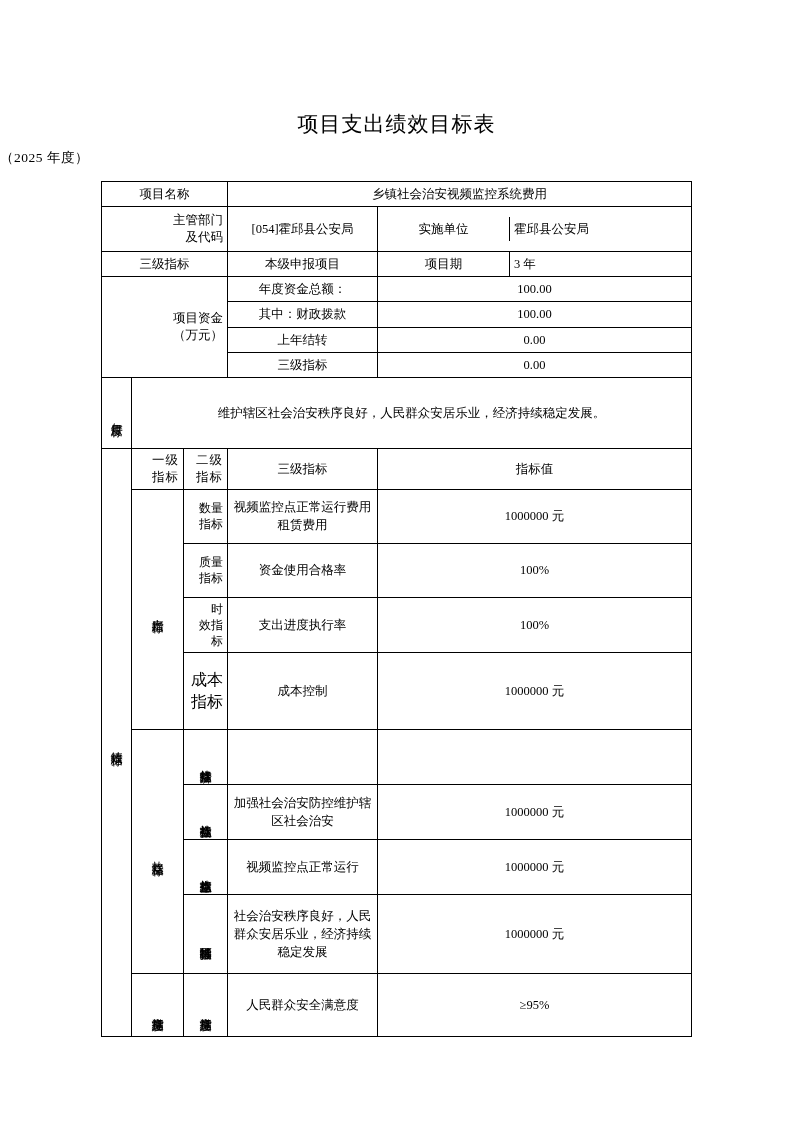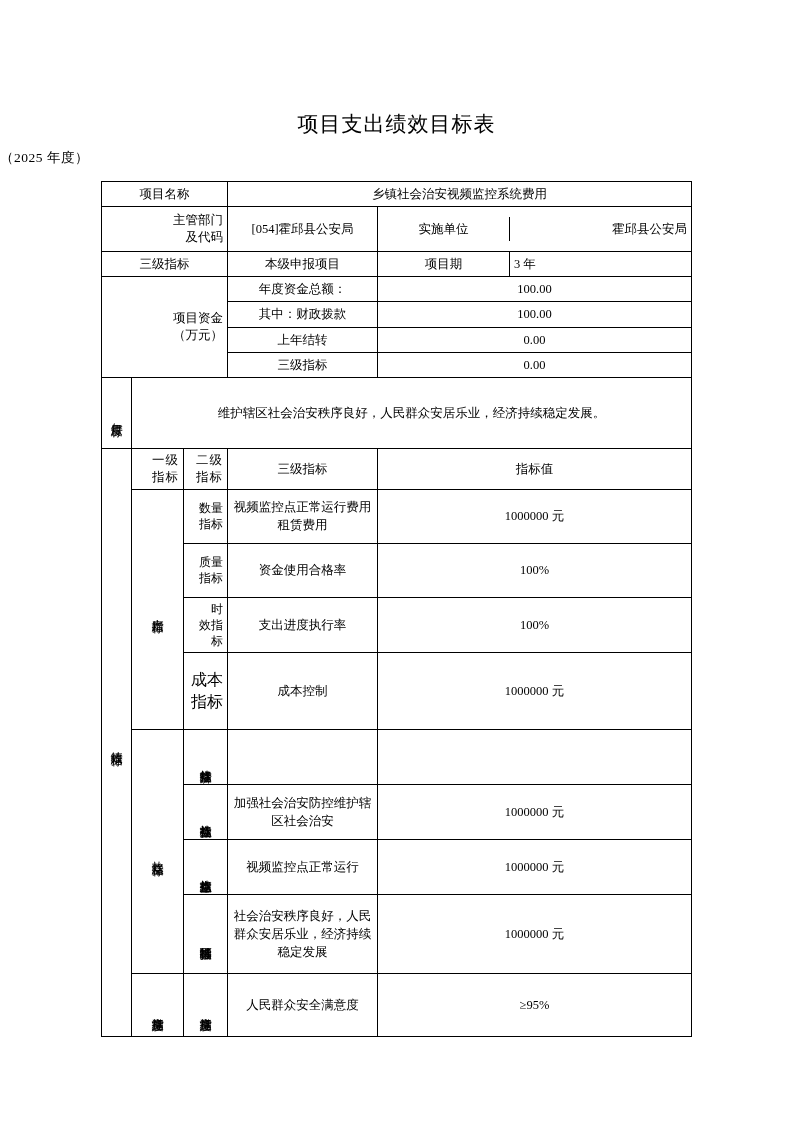--- a/index.html
+++ b/index.html
@@ -99,21 +99,21 @@
       <tr>
         <td colspan="3" style="height:38px">
           <div class="two-line">主管部门<br>及代码</div>
         </td>
         <td>[054]霍邱县公安局</td>
         <td style="padding:0">
           <table style="width:100%;border-collapse:collapse">
             <tbody>
                 <tr>
               <td style="border:none;border-right:1px solid #000;width:42%;font-size:12.5px;text-align:center;padding:3px 4px">实施单位</td>
-              <td style="border:none;width:58%;font-size:12.5px;text-align:right;padding:3px 4px">霍邱县公安局</td>
+              <td style="border:none;width:58%;font-size:12.5px;text-align:left;padding:3px 4px">霍邱县公安局</td>
             </tr>
           </tbody>
             </table>
         </td>
       </tr>
 
       <tr>
         <td colspan="3">三级指标</td>
         <td>本级申报项目</td>
         <td style="padding:0">

